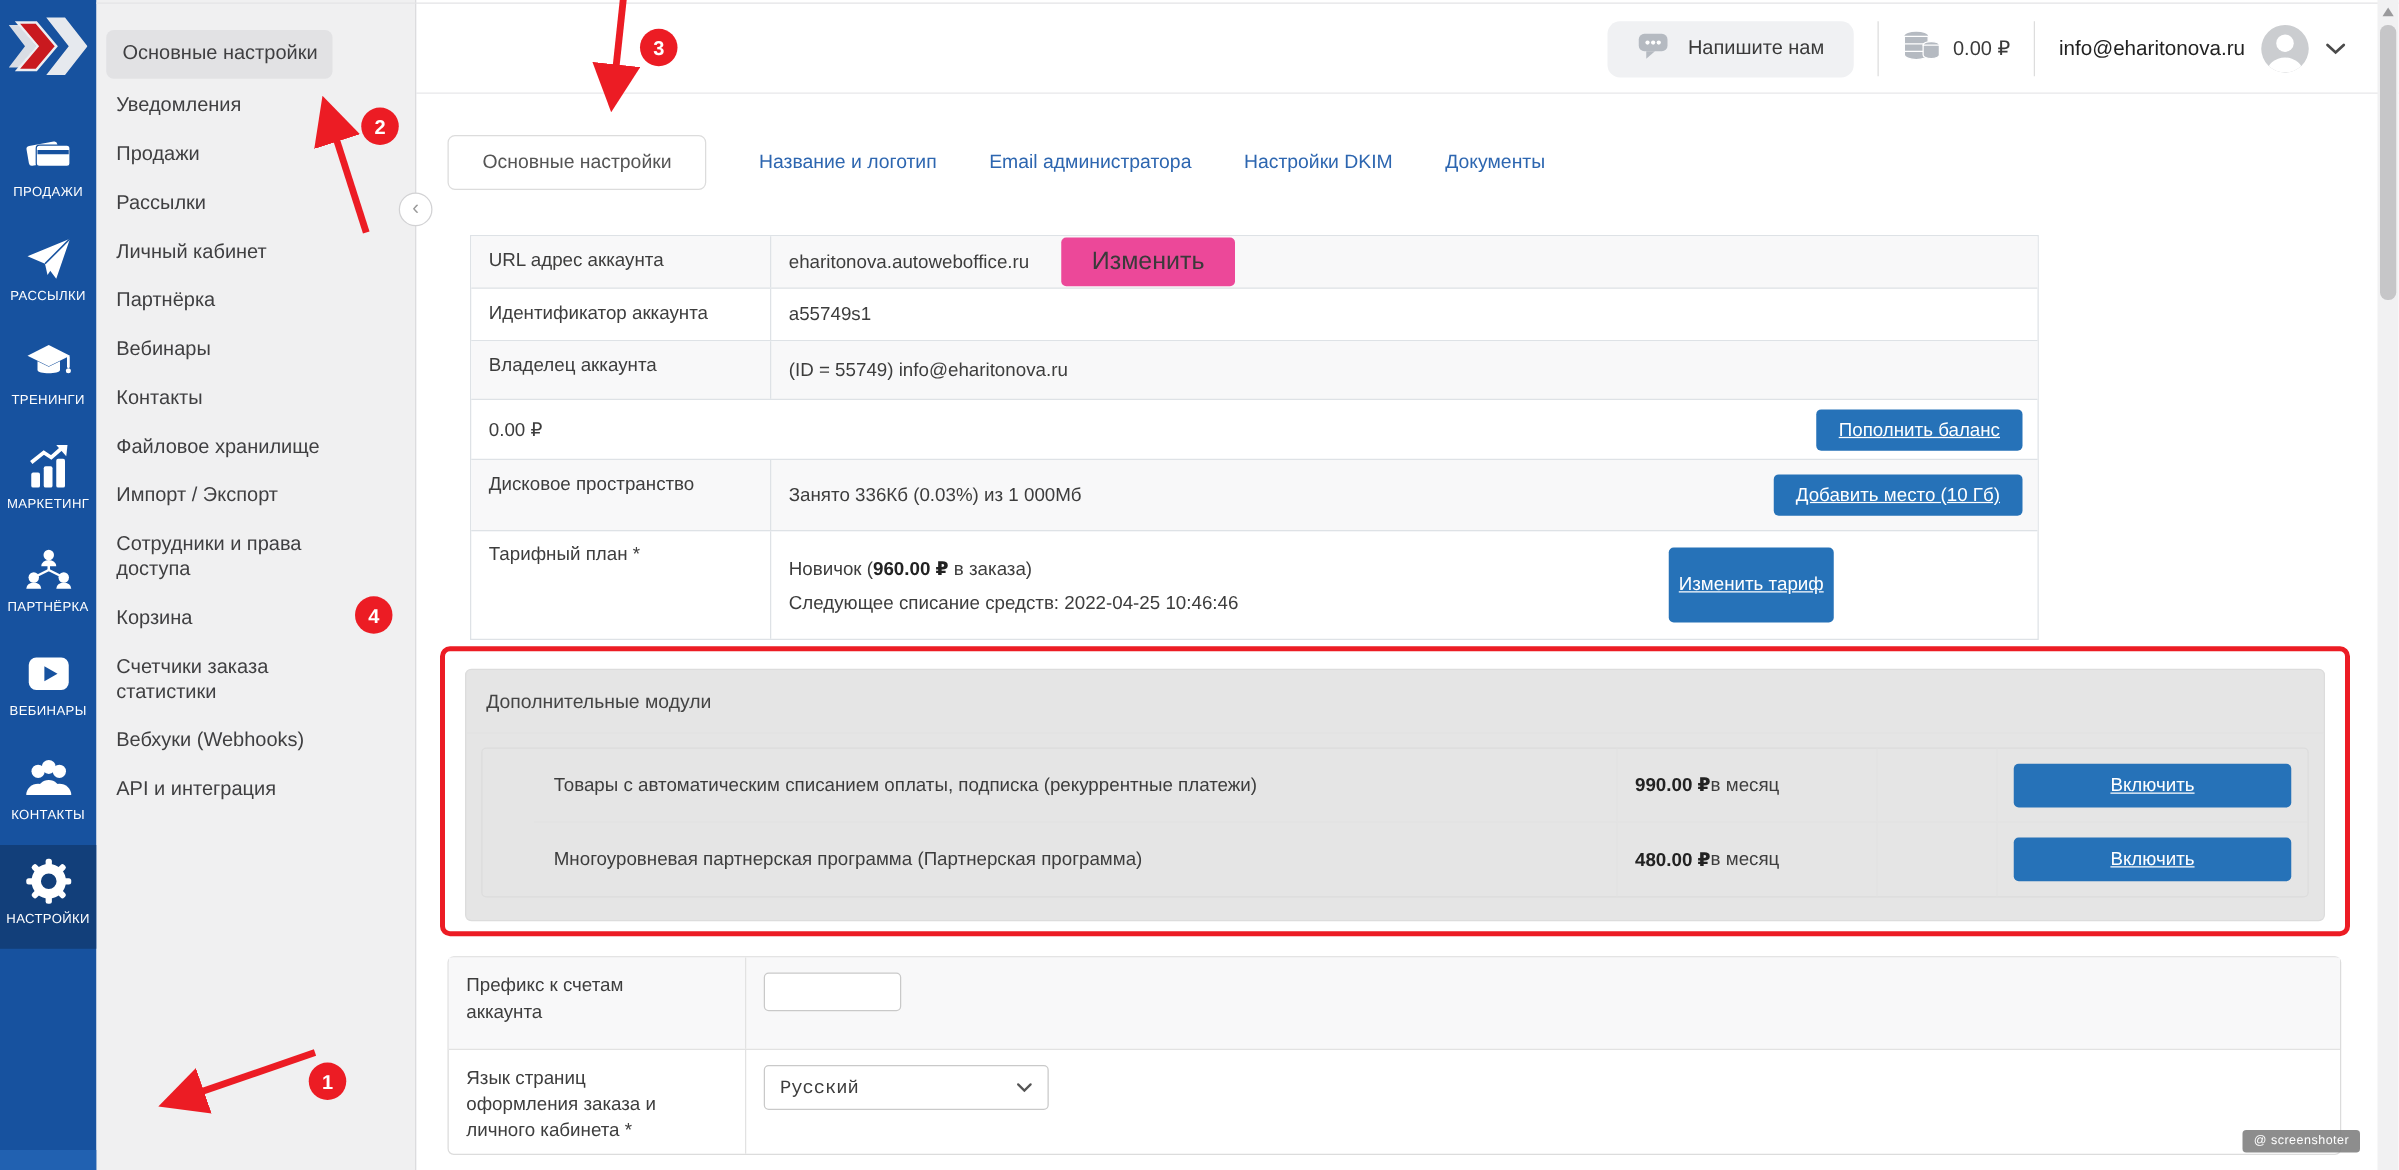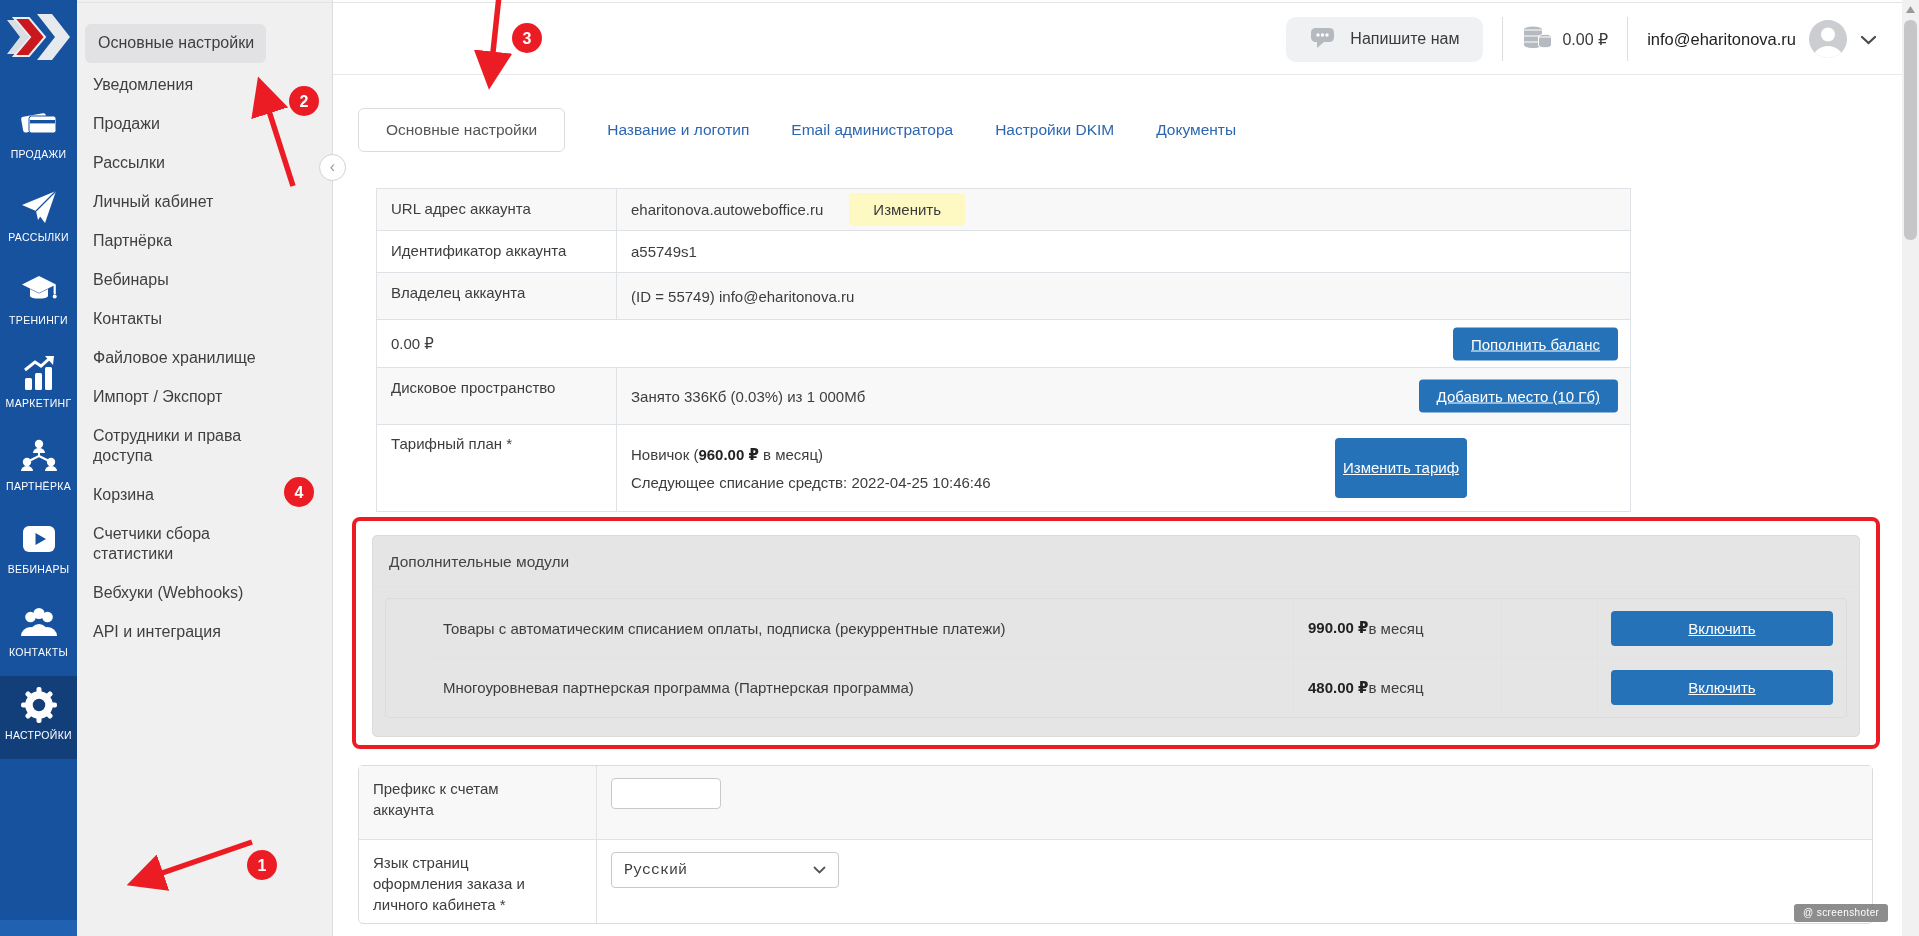--- a/index.html
+++ b/index.html
@@ -41,21 +41,21 @@
   .tab-active { border:1px solid #dcdcdc; border-radius:6px; background:#fff; height:44px; display:flex; align-items:center; padding:0 27px; font-size:15.5px; color:#555; cursor:pointer; }
   .tab-link { color:#2d66b0; font-size:15.5px; margin-left:42px; cursor:pointer; white-space:nowrap; }
   
   .acct-table { position:absolute; left:25px; top:188px; width:1255px; border:1px solid #dee2e6;margin-left:18px; }
   .acct-row { display:flex; border-bottom:1px solid #dee2e6; position:relative; }
   .acct-row:last-child { border-bottom:none; }
   .acct-row.striped { background:#f8f8f9; }
   .acct-label { width:240px; border-right:1px solid #dee2e6; padding:11px 14px; font-size:15px; color:#3d3d3d; }
   .acct-value { flex:1; padding:0 14px; font-size:15px; color:#3d3d3d; display:flex; align-items:center; gap:26px; }
   .r42 { height:42px; } .r47 { height:47px; } .r48 { height:48px; } .r57 { height:57px; } .r86 { height:86px; }
-  .btn-light { background:#fef9c3; border:none; border-radius:4px; padding:8px 24px; font-size:15px; color:#3a3a3a; font-family:inherit; cursor:pointer; }
+  .btn-light { background:#ec4899; border:none; border-radius:4px; padding:8px 24px; font-size:20px; color:#3a3a3a; font-family:inherit; cursor:pointer; }
   .btn-blue { background:#2672b8; border:none; border-radius:4px; color:#fff; font-size:15px; font-family:inherit; cursor:pointer;text-decoration:underline; }
   .btn-row { position:absolute; right:12px; top:50%; transform:translateY(-50%); padding:8px 18px; white-space:nowrap; }
   .btn-tariff { position:absolute; right:163px; top:13px; width:132px; height:60px; line-height:1.35; padding:6px 8px; text-align:center; }
   .plan-lines { display:flex; flex-direction:column; justify-content:center; gap:10px; }
   .bold { font-weight:bold; color:#222; }
   
   .red-box { position:absolute; left:19px; top:517px; width:1528px; height:232px; border:4px solid #ec1c24; border-radius:8px; }
   .modules-panel { margin:14px 16px; border:1px solid #dcdcdc; border-radius:5px; height:202px; background:#e5e5e5; }
   .modules-header { padding:17px 16px 15px; font-size:15.5px; color:#444; border-bottom:1px solid #e2e2e2; }
   .modules-table { margin:11px 12px 0; border:1px solid #dcdcdc; border-radius:4px;padding-left:41px; }
@@ -207,21 +207,21 @@
   <div class="menu-item">Продажи</div>
   <div class="menu-item">Рассылки</div>
   <div class="menu-item">Личный кабинет</div>
   <div class="menu-item">Партнёрка</div>
   <div class="menu-item">Вебинары</div>
   <div class="menu-item">Контакты</div>
   <div class="menu-item">Файловое хранилище</div>
   <div class="menu-item">Импорт / Экспорт</div>
   <div class="menu-item">Сотрудники и права доступа</div>
   <div class="menu-item">Корзина</div>
-  <div class="menu-item">Счетчики сбора статистики</div>
+  <div class="menu-item">Счетчики заказа статистики</div>
   <div class="menu-item">Вебхуки (Webhooks)</div>
   <div class="menu-item">API и интеграция</div>
 </div>
 
 <div class="collapse-btn">‹</div>
 
 <div class="main">
 
   <div class="header">
     <div class="header-right">
@@ -298,21 +298,21 @@
       <button class="btn-blue btn-row">Пополнить баланс</button>
     </div>
     <div class="acct-row striped r57">
       <div class="acct-label">Дисковое пространство</div>
       <div class="acct-value">Занято 336Кб (0.03%) из 1 000Мб</div>
       <button class="btn-blue btn-row">Добавить место (10 Гб)</button>
     </div>
     <div class="acct-row r86">
       <div class="acct-label" style="padding-top:10px;">Тарифный план *</div>
       <div class="acct-value plan-lines" style="align-items:flex-start;">
-        <div><span>Новичок (</span><span class="bold">960.00 ₽</span><span> в месяц)</span></div>
+        <div><span>Новичок (</span><span class="bold">960.00 ₽</span><span> в заказа)</span></div>
         <div>Следующее списание средств: 2022-04-25 10:46:46</div>
       </div>
       <button class="btn-blue btn-tariff">Изменить тариф</button>
     </div>
   </div>
 
   <div class="red-box">
     <div class="modules-panel">
       <div class="modules-header">Дополнительные модули</div>
       <div class="modules-table">

